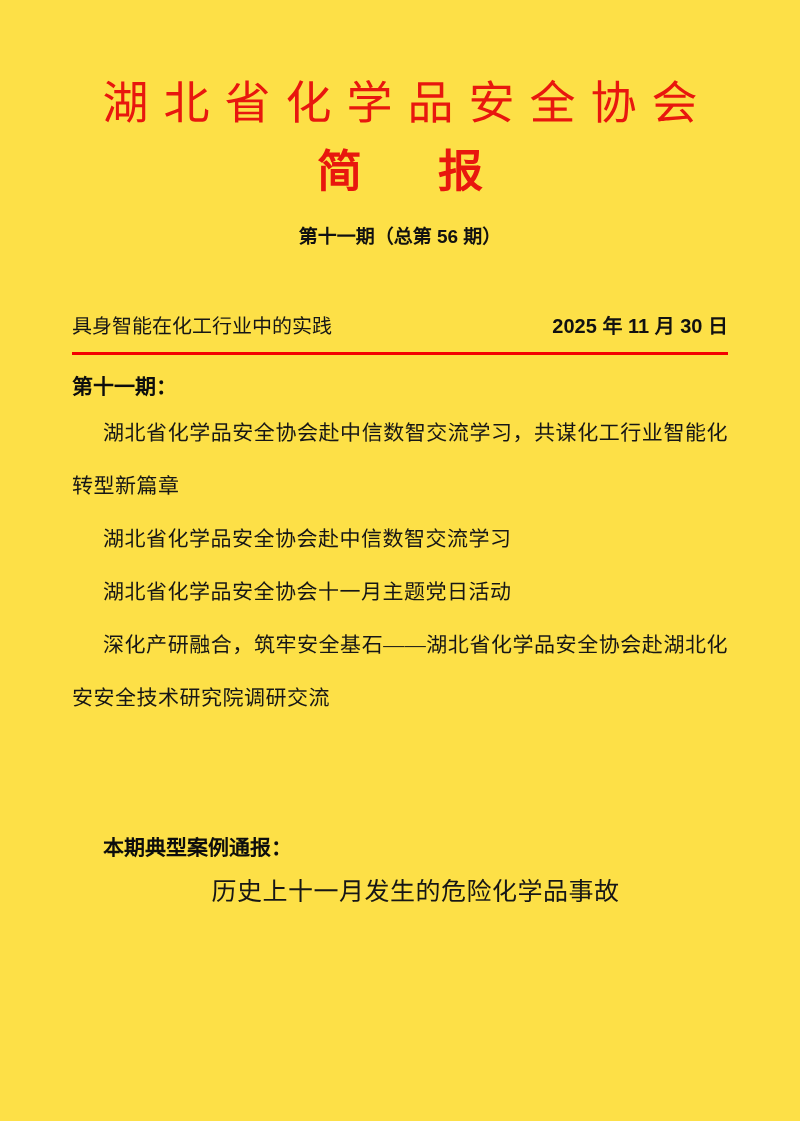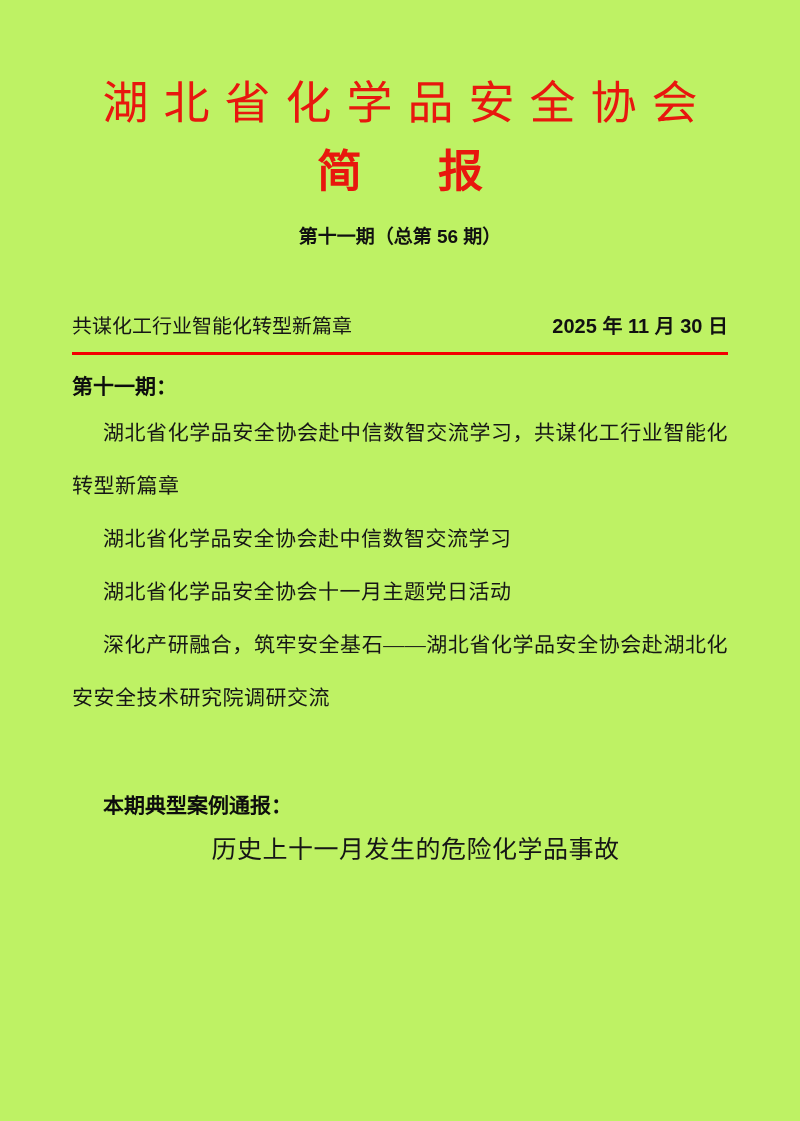--- a/index.html
+++ b/index.html
@@ -15,21 +15,21 @@
     height: 1121px;
     margin: 0 auto;
     font-family: "Liberation Serif", "DejaVu Serif", serif;
     color: var(--text-color);
     overflow: hidden;
   }
   .page {
     width: 800px;
     height: 1121px;
     padding: 0 72px;
-    background: #bef264;
+    background: #fde047;
   }
   
   .org-title {
     padding-top: 80px;
     font-size: 46px;
     line-height: 1.05;
     font-weight: 400;
     color: var(--title-red);
     text-align: center;
     letter-spacing: 15px;
@@ -93,21 +93,21 @@
     font-size: 21px;
     line-height: 53px;
     text-align: justify;
     text-indent: 31px;
     font-family: "Liberation Serif", "DejaVu Serif", serif;
     color: #161616;
     letter-spacing: 0.5px;
   }
   
   .cases-heading {
-    margin-top: 64px;
+    margin-top: 106px;
     padding-left: 31px;
     font-size: 21px;
     font-weight: 700;
     font-family: Liberation Serif, serif;
     color: #0d0d0d;
   }
   .cases-item {
     margin-top: 10px;
     padding-left: 31px;
     font-size: 25px;
@@ -125,21 +125,21 @@
   <div class="org-title">湖北省化学品安全协会</div>
 
   <div class="bulletin-row">
     <span>简</span>
     <span>报</span>
   </div>
 
   <div class="issue-line">第十一期（总第 56 期）</div>
 
   <div class="meta-row">
-    <span class="meta-editor">共谋化工行业智能化转型新篇章</span>
+    <span class="meta-editor">具身智能在化工行业中的实践</span>
     <span class="meta-date">2025 年 11 月 30 日</span>
   </div>
 
   <div class="red-rule"></div>
 
   <div class="guide-heading">第十一期：</div>
 
   <div class="guide-list">
     <p class="para">湖北省化学品安全协会赴中信数智交流学习，共谋化工行业智能化转型新篇章</p>
     <p class="para">湖北省化学品安全协会赴中信数智交流学习</p>

